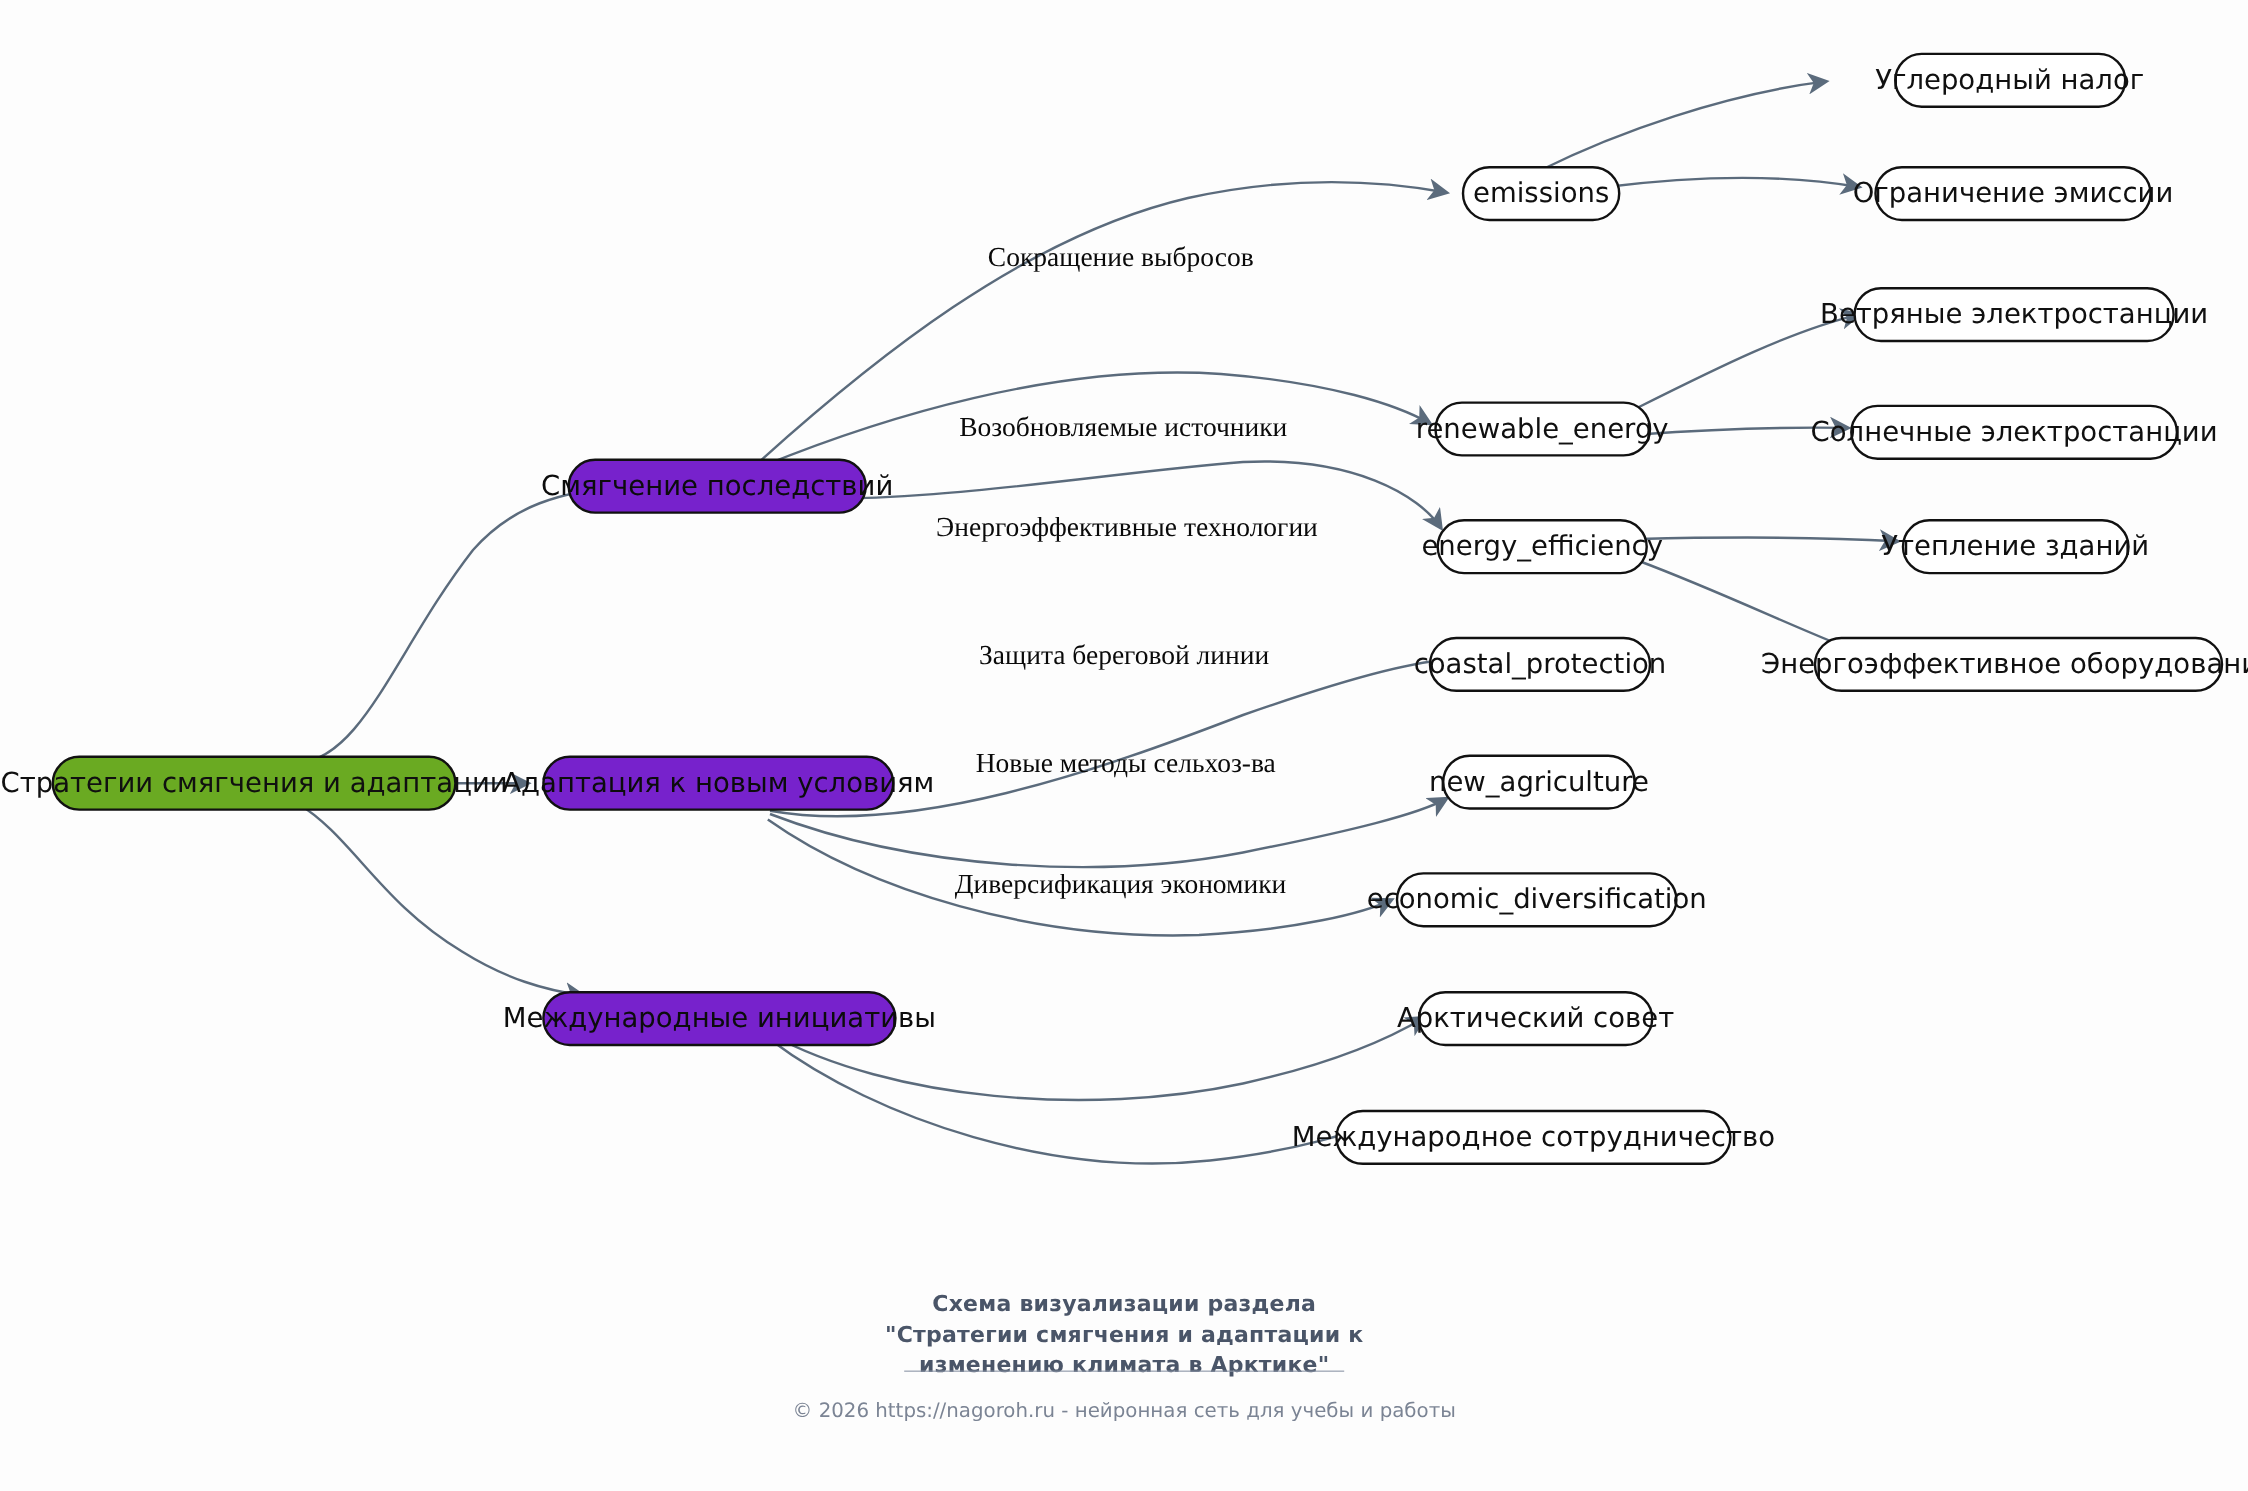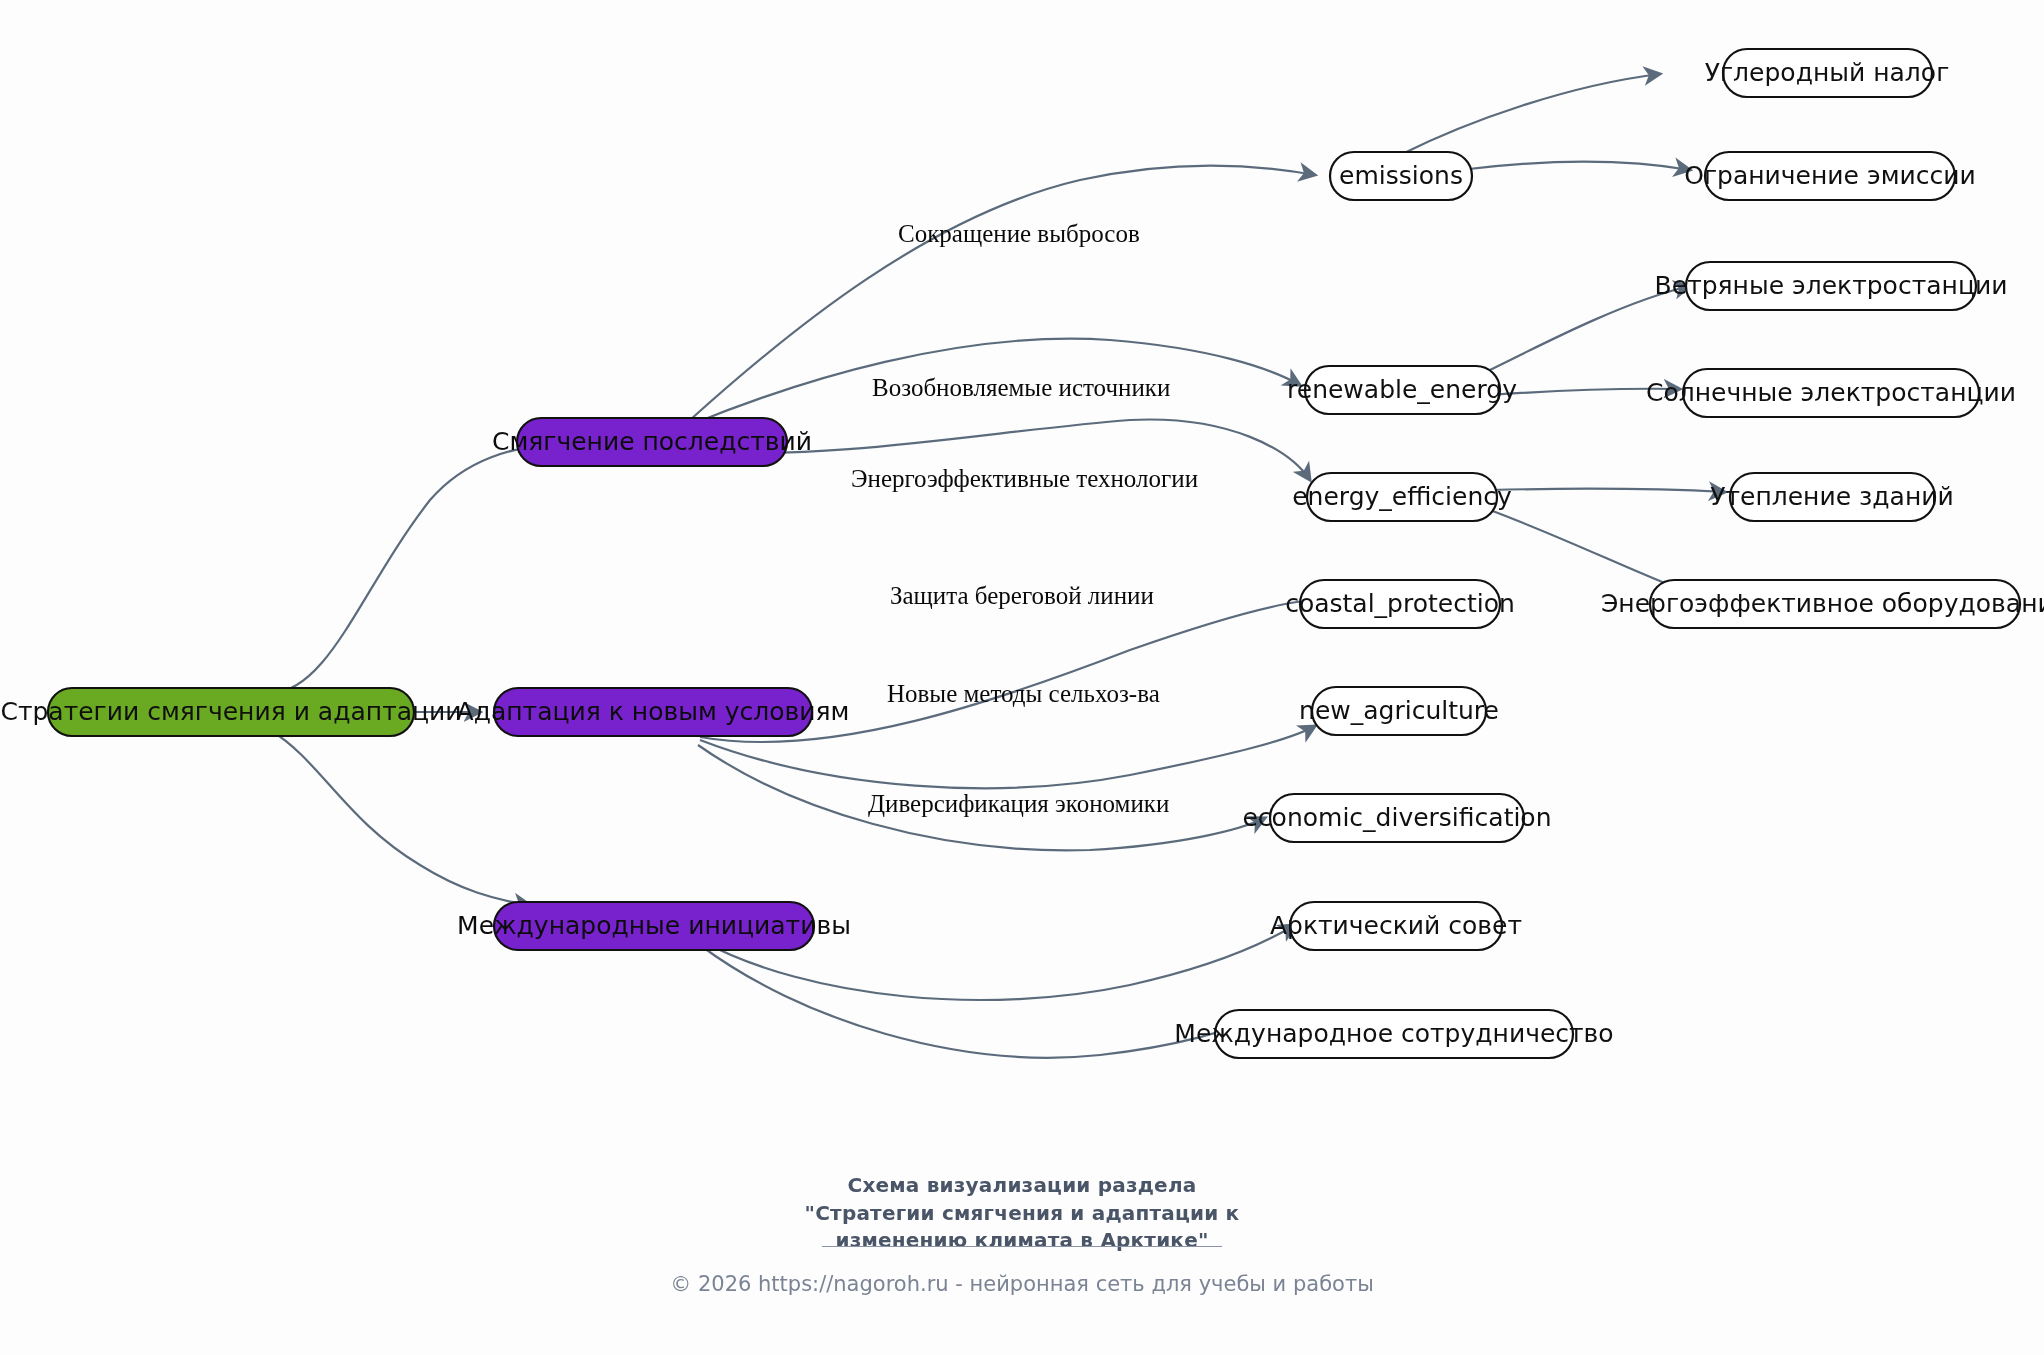--- a/index.html
+++ b/index.html
@@ -95,21 +95,21 @@
   }
   .footer-rule hr {
     border: none;
     border-top: 1.5px solid #8a94a6;
     width: 400px;
     margin: 0 auto;
   }
   .footer-copyright {
     top: 1272px;
     font-family: "DejaVu Sans", sans-serif;
-    font-size: 21px;
+    font-size: 18px;
     color: #7b8494;
   }
 </style>
 </head>
 <body>
 
 <div id="diagram-root">
 <svg class="diagram" viewBox="0 0 2044 1355" xmlns="http://www.w3.org/2000/svg">
   <defs>
     <marker id="arrow" viewBox="0 0 12 12" refX="10" refY="6" markerWidth="9" markerHeight="9" orient="auto-start-reverse">

